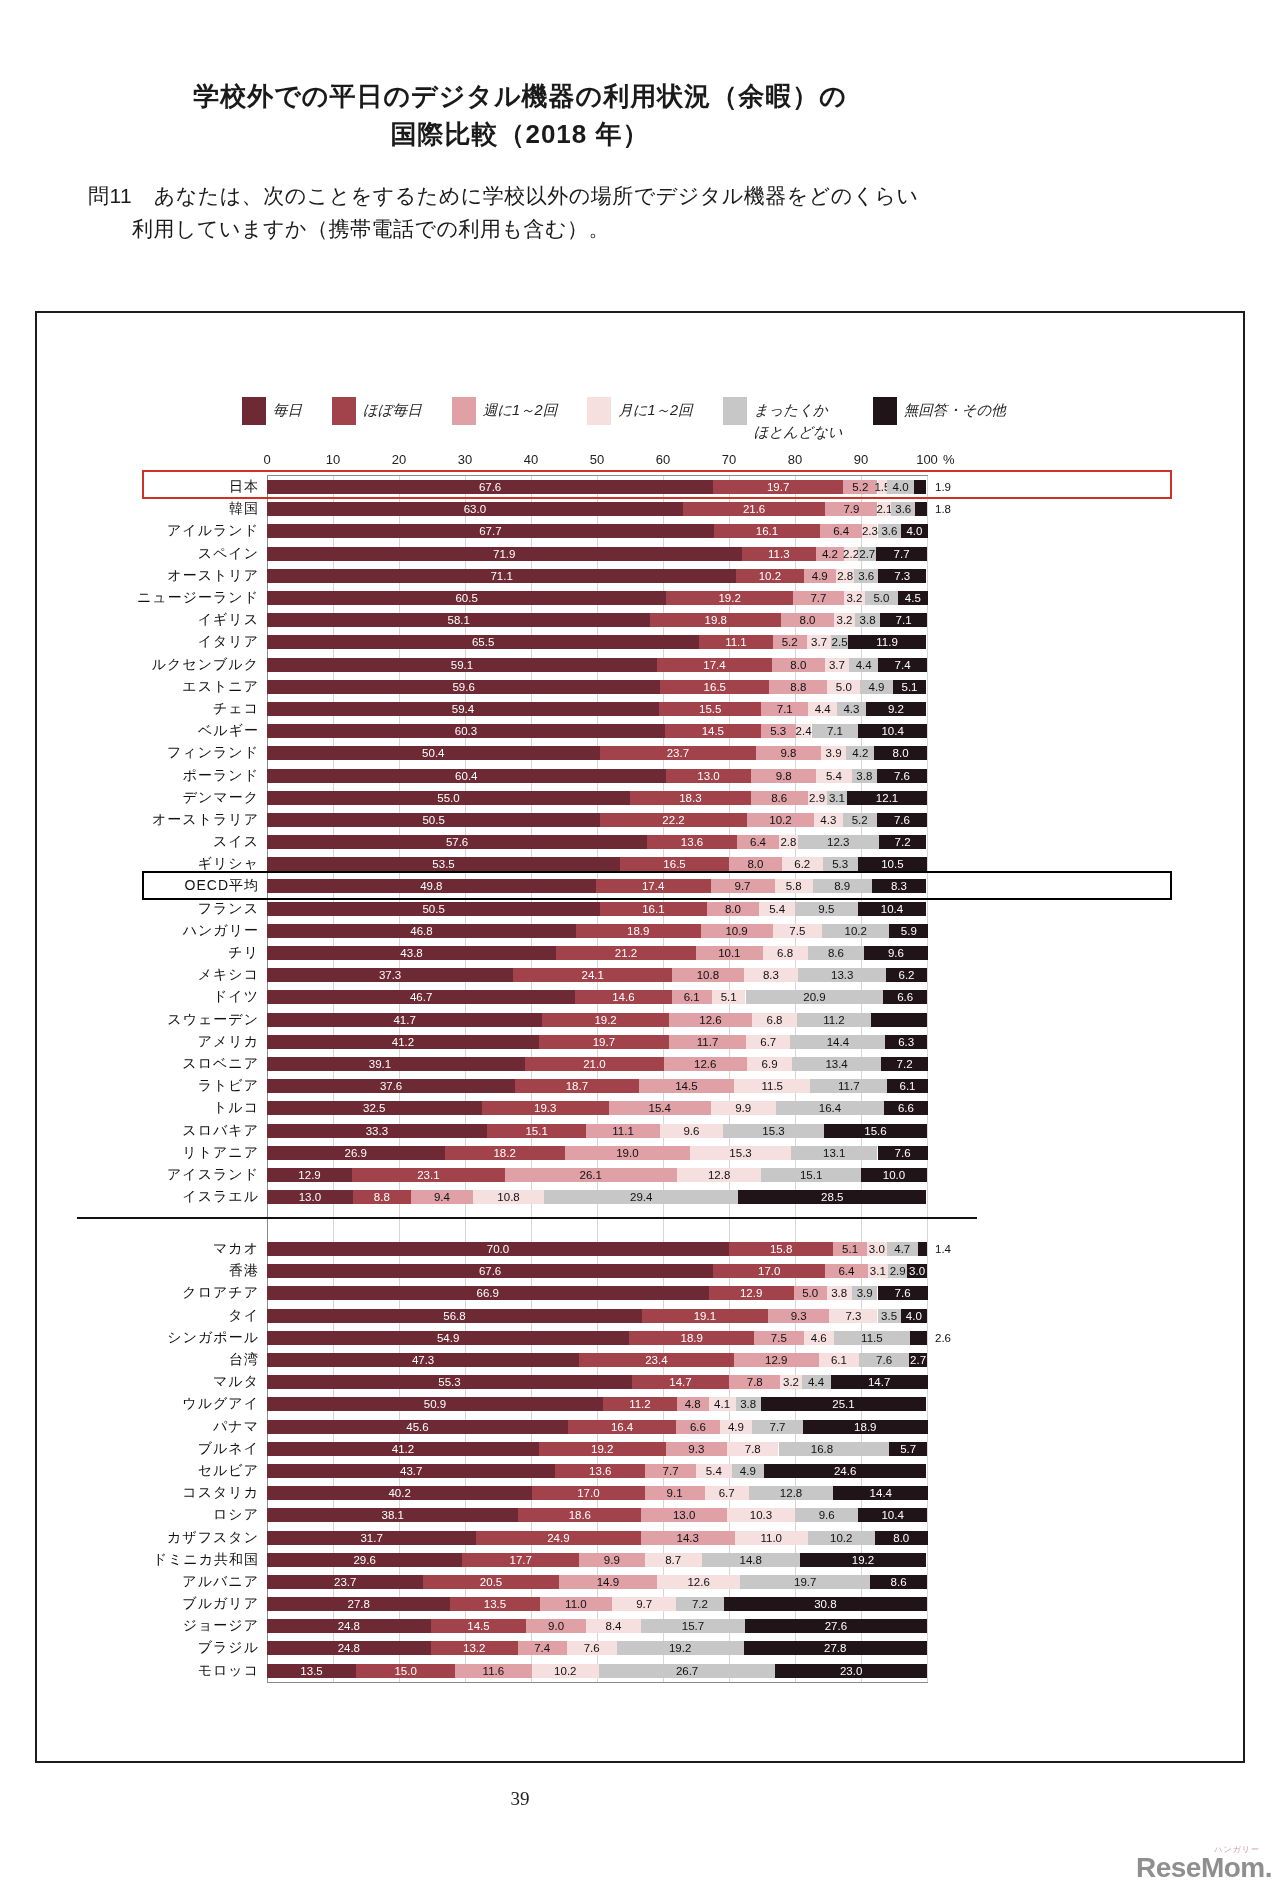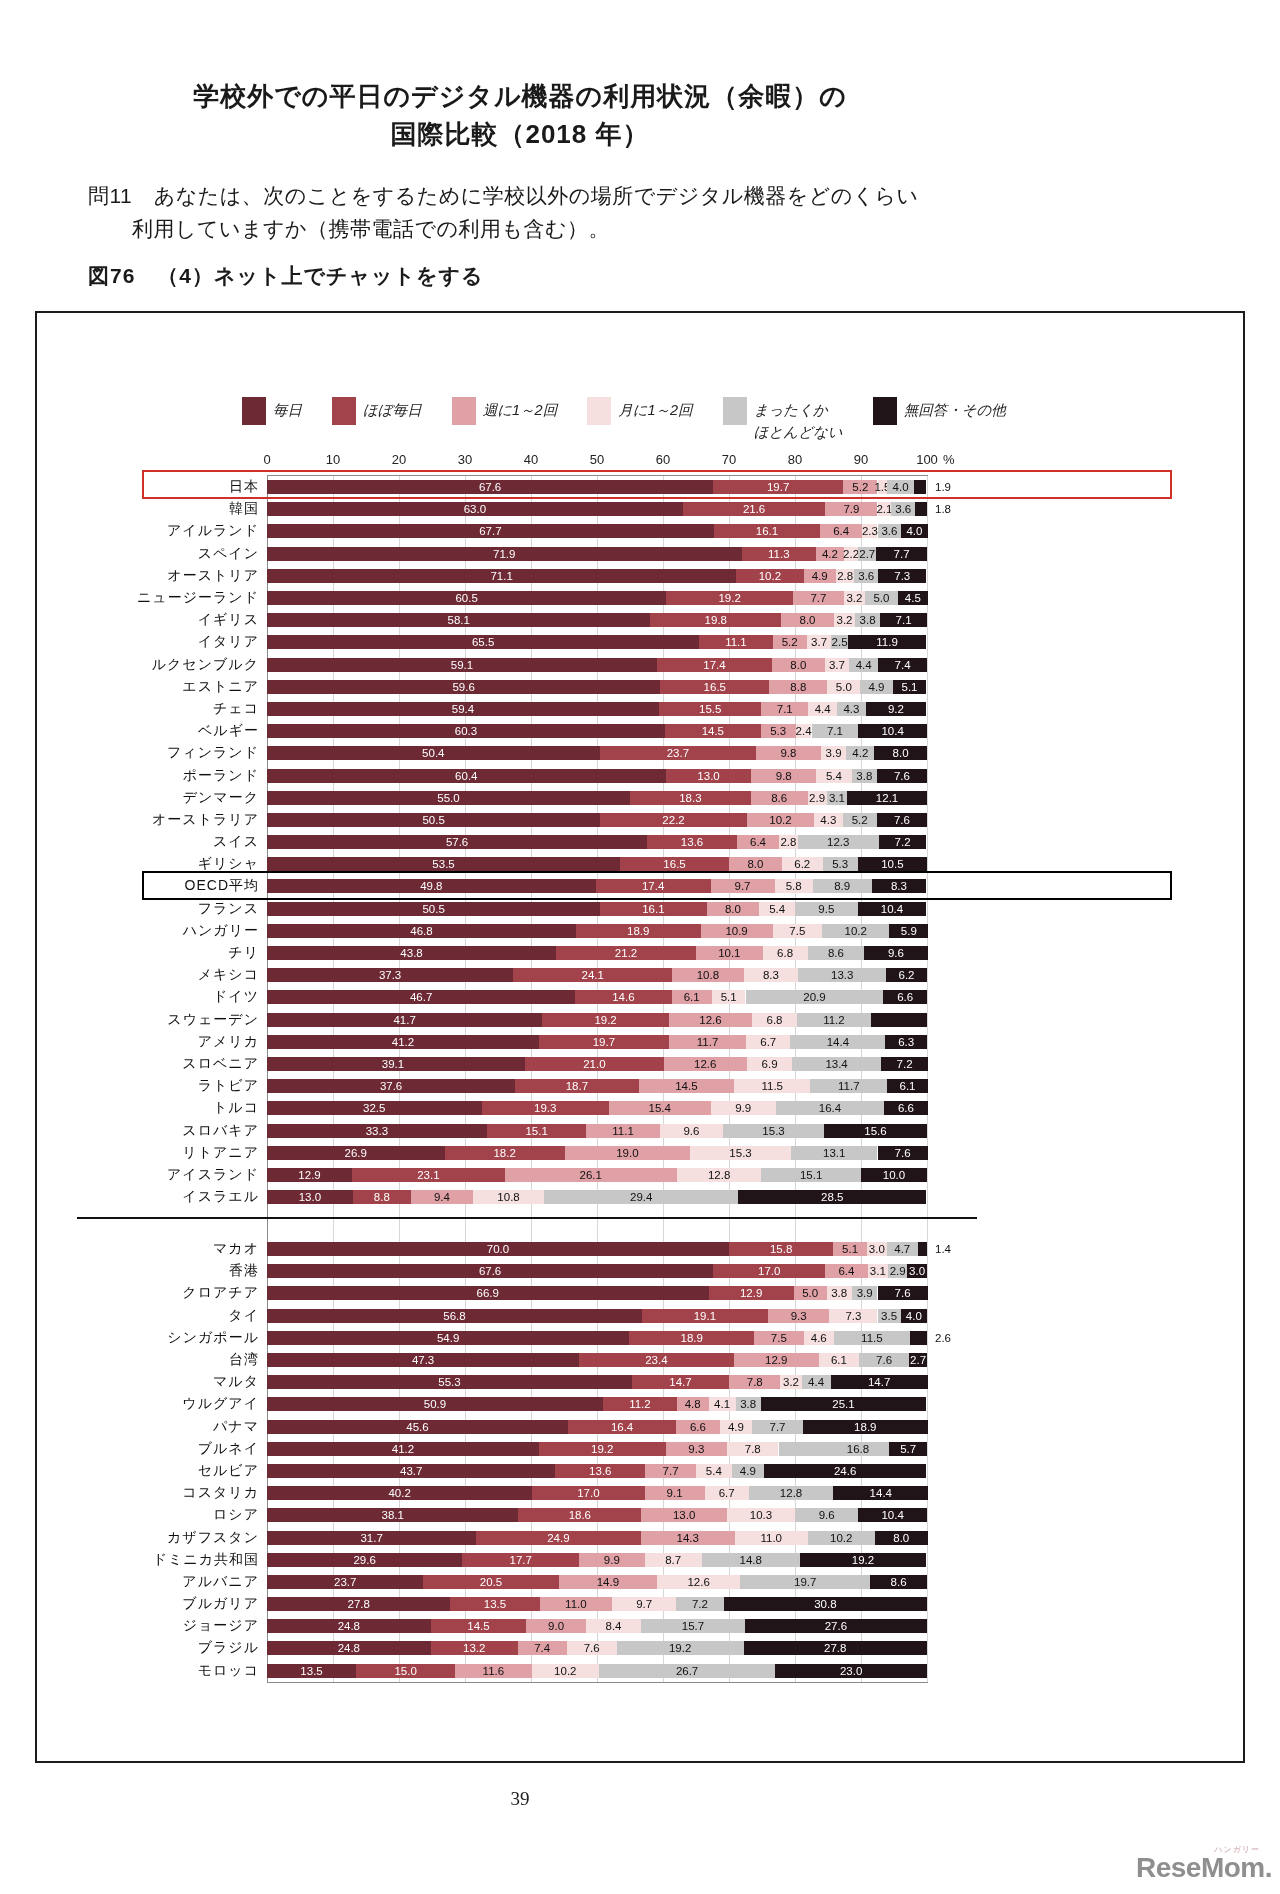--- a/index.html
+++ b/index.html
@@ -70,21 +70,20 @@
   <div class="title">
     <span class="title-line">学校外での平日のデジタル機器の利用状況（余暇）の</span>
     <span class="title-line">国際比較（2018 年）</span>
   </div>
 
   <div class="question">
     <span>問11　あなたは、次のことをするために学校以外の場所でデジタル機器をどのくらい</span>
     <span class="q2">利用していますか（携帯電話での利用も含む）。</span>
   </div>
 
-  <div class="fig-caption">図76　（4）ネット上でチャットをする</div>
 
   <div class="chart-box">
     <div class="legend" id="legend">
         <div class="lg-item">
           <span class="lg-swatch" style="background: rgb(109, 42, 53);"></span>
           <span class="lg-label">毎日</span>
         </div>
         <div class="lg-item">
           <span class="lg-swatch" style="background: rgb(162, 67, 75);"></span>
           <span class="lg-label">ほぼ毎日</span>
@@ -576,21 +575,21 @@
             <div class="seg" style="left: 523.38px; width: 95.04px; background: rgb(199, 199, 199);"></div>
             <span class="val val-dark" style="left: 570.9px;">14.4</span>
             <div class="seg" style="left: 618.42px; width: 41.58px; background: rgb(33, 20, 24);"></div>
             <span class="val val-light" style="left: 639.21px;">6.3</span>
           </div>
         </div>
         <div class="row">
           <div class="row-label">スロベニア</div>
           <div class="row-track">
             <div class="seg" style="left: 0px; width: 258.06px; background: rgb(109, 42, 53);"></div>
-            <span class="val val-light" style="left: 126px;">39.1</span>
+            <span class="val val-light" style="left: 113px;">39.1</span>
             <div class="seg" style="left: 258.06px; width: 138.6px; background: rgb(162, 67, 75);"></div>
             <span class="val val-light" style="left: 327.36px;">21.0</span>
             <div class="seg" style="left: 396.66px; width: 83.16px; background: rgb(223, 160, 166);"></div>
             <span class="val val-dark" style="left: 438.24px;">12.6</span>
             <div class="seg" style="left: 479.82px; width: 45.54px; background: rgb(245, 223, 223);"></div>
             <span class="val val-dark" style="left: 502.59px;">6.9</span>
             <div class="seg" style="left: 525.36px; width: 88.44px; background: rgb(199, 199, 199);"></div>
             <span class="val val-dark" style="left: 569.58px;">13.4</span>
             <div class="seg" style="left: 613.8px; width: 47.52px; background: rgb(33, 20, 24);"></div>
             <span class="val val-light" style="left: 637.56px;">7.2</span>
@@ -859,21 +858,21 @@
           <div class="row-track">
             <div class="seg" style="left: 0px; width: 271.92px; background: rgb(109, 42, 53);"></div>
             <span class="val val-light" style="left: 135.96px;">41.2</span>
             <div class="seg" style="left: 271.92px; width: 126.72px; background: rgb(162, 67, 75);"></div>
             <span class="val val-light" style="left: 335.28px;">19.2</span>
             <div class="seg" style="left: 398.64px; width: 61.38px; background: rgb(223, 160, 166);"></div>
             <span class="val val-dark" style="left: 429.33px;">9.3</span>
             <div class="seg" style="left: 460.02px; width: 51.48px; background: rgb(245, 223, 223);"></div>
             <span class="val val-dark" style="left: 485.76px;">7.8</span>
             <div class="seg" style="left: 511.5px; width: 110.88px; background: rgb(199, 199, 199);"></div>
-            <span class="val val-dark" style="left: 591px;">16.8</span>
+            <span class="val val-dark" style="left: 555px;">16.8</span>
             <div class="seg" style="left: 622.38px; width: 37.62px; background: rgb(33, 20, 24);"></div>
             <span class="val val-light" style="left: 641.19px;">5.7</span>
           </div>
         </div>
         <div class="row">
           <div class="row-label">セルビア</div>
           <div class="row-track">
             <div class="seg" style="left: 0px; width: 288.42px; background: rgb(109, 42, 53);"></div>
             <span class="val val-light" style="left: 144.21px;">43.7</span>
             <div class="seg" style="left: 288.42px; width: 89.76px; background: rgb(162, 67, 75);"></div>

